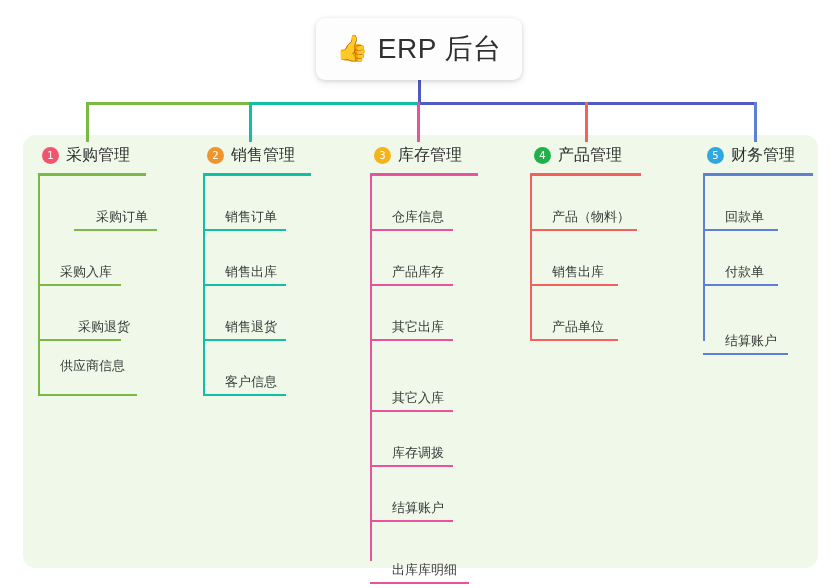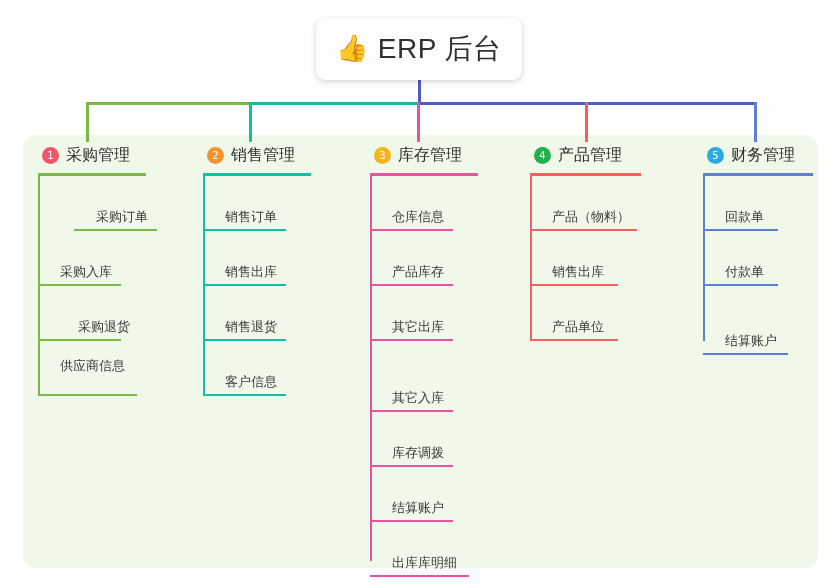--- a/index.html
+++ b/index.html
@@ -209,21 +209,21 @@
             <div class="leaf-rule" style="background: rgb(232, 82, 158); width: 83px;"></div>
           </div>
           <div class="leaf" style="height: 55px;">
             <span class="leaf-label">库存调拨</span>
             <div class="leaf-rule" style="background: rgb(232, 82, 158); width: 83px;"></div>
           </div>
           <div class="leaf" style="height: 55px;">
             <span class="leaf-label">结算账户</span>
             <div class="leaf-rule" style="background: rgb(232, 82, 158); width: 83px;"></div>
           </div>
-          <div class="leaf" style="height: 55px;">
+          <div class="leaf" style="height: 62px;">
             <span class="leaf-label">出库库明细</span>
             <div class="leaf-rule" style="background: rgb(232, 82, 158); width: 99px;"></div>
           </div>
         </div>
       </div>
       <div class="col col4">
         <div class="col-head">
           <span class="badge" style="background: rgb(34, 176, 75);">4</span>
           <span class="col-title">产品管理</span>
         </div>

